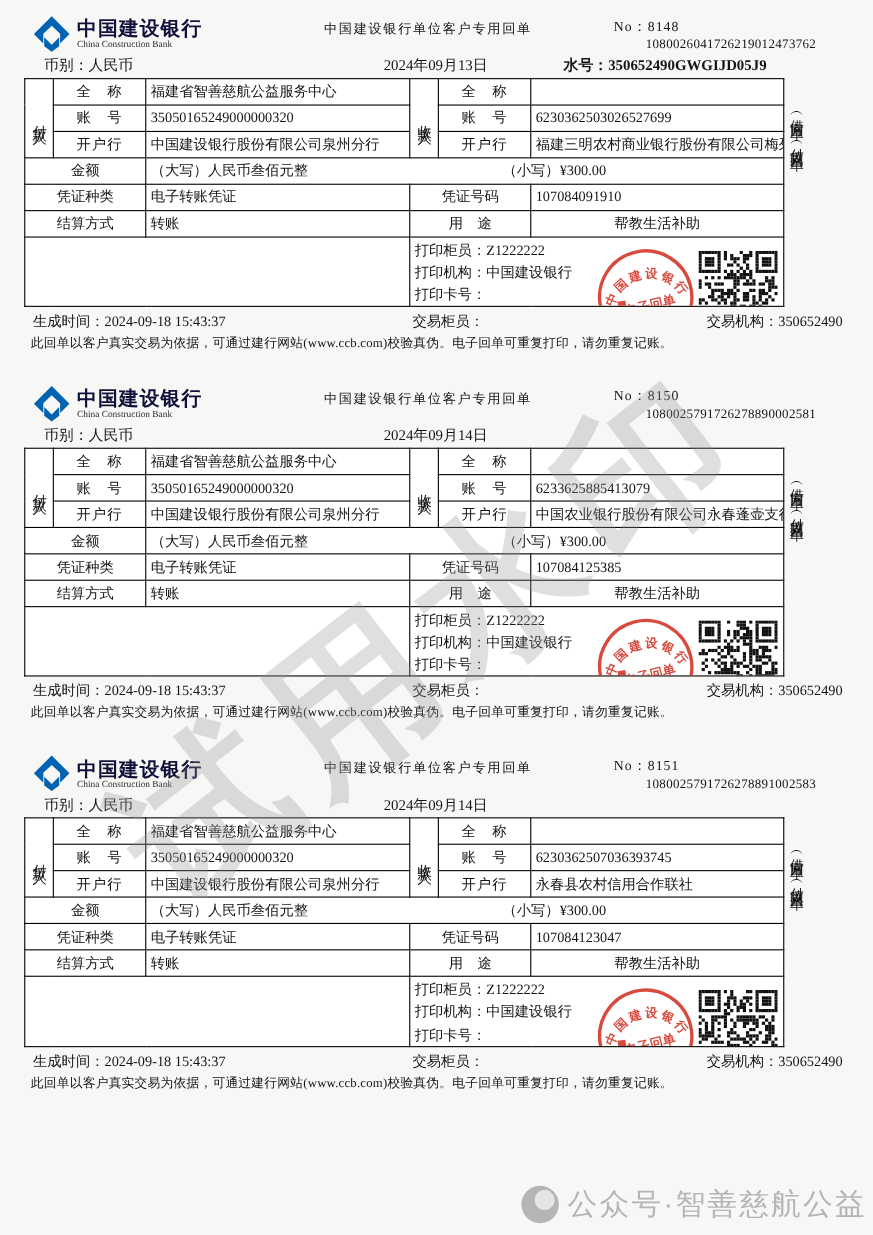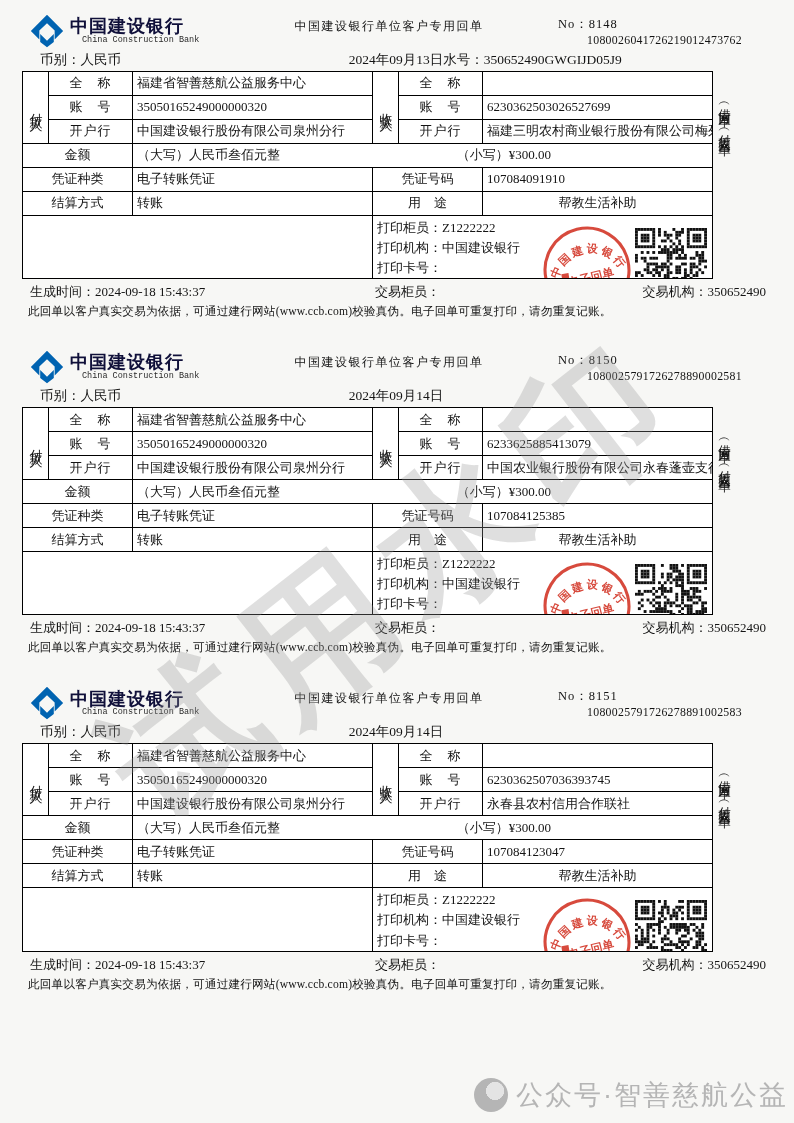--- a/index.html
+++ b/index.html
@@ -12,29 +12,29 @@
     overflow:hidden;
   }
   .page{padding:14px 24px 0 22px;position:relative;}
   .receipt{position:relative;margin-bottom:31px;}
   
   .r-header{display:flex;align-items:flex-start;margin-bottom:2px;}
   .logo-wrap{display:flex;align-items:center;width:190px;flex:none;padding-left:8px;}
   .logo-mark{width:34px;height:34px;flex:none;margin-right:6px;}
   .logo-names{line-height:1.05;}
   .bank-cn{font-size:18px;font-weight:700;color:#10103a;font-family:"Liberation Sans",sans-serif;letter-spacing:1px;}
-  .bank-en{font-size:8.5px;color:#2b2b2b;font-family:Liberation Mono, monospace;margin-left:12px;}
+  .bank-en{font-size:8.5px;color:#2b2b2b;font-family:Liberation Serif, serif;}
   .r-title{flex:1;text-align:center;font-size:12px;font-weight:400;letter-spacing:1.5px;padding-top:4px;}
   .no-block{width:212px;flex:none;font-size:12.5px;line-height:1.35;padding-top:2px;}
   .no-line{letter-spacing:1px;}
   .doc-no{font-size:11.8px;letter-spacing:.3px;margin-left:29px;}
   
   .r-subheader{display:grid;grid-template-columns:1fr auto 1fr;font-size:13.5px;margin:2px 0 2px 0;}
   .cur{padding-left:18px;}
-  .serial{text-align:left;padding-right:4px;}
+  .serial{text-align:center;padding-right:4px;font-weight:bold;}
   
   .r-main{display:flex;align-items:stretch;}
   table.r-table{border-collapse:collapse;table-layout:fixed;width:690px;flex:none;background:#fff;}
   table.r-table td{border:1.6px solid #000;font-size:13px;padding:0 4px;height:23px;overflow:hidden;white-space:nowrap;}
   td.vcell{writing-mode:vertical-rl;text-align:center;letter-spacing:3px;padding:2px 0;font-size:13.5px;}
   td.lbl{text-align:center;letter-spacing:1px;padding:0 2px;}
   td.val{padding-left:6px;}
   td.small-val{font-size:11.3px;padding-left:4px;}
   .amount-flex{display:flex;}
   .amount-flex .words{width:56%;flex:none;}

